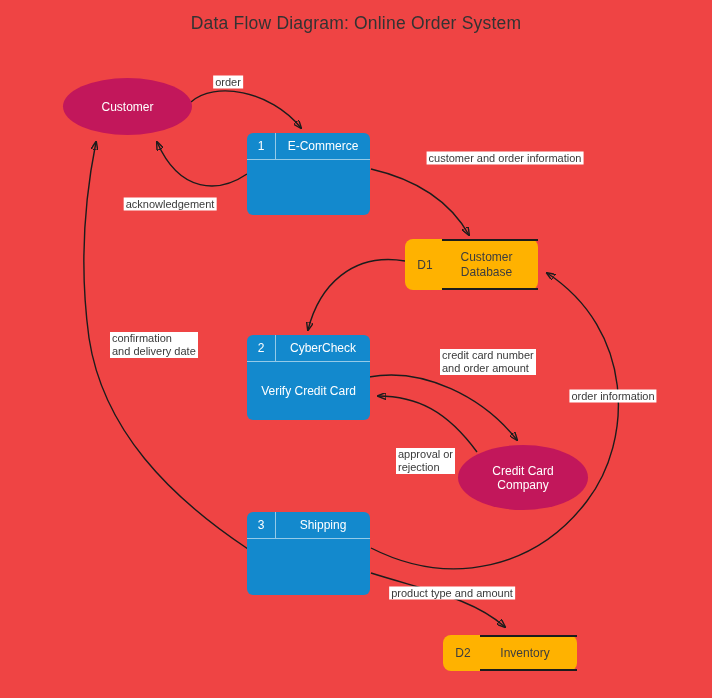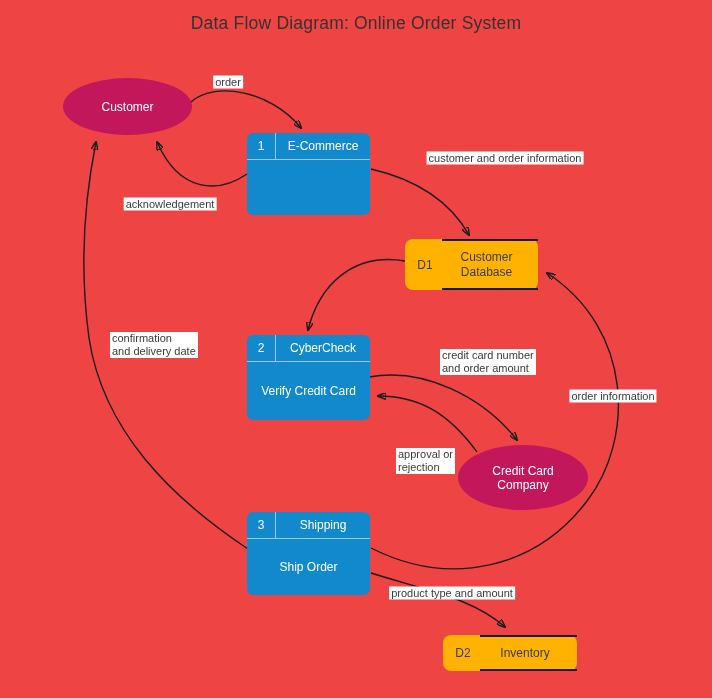--- a/index.html
+++ b/index.html
@@ -110,21 +110,20 @@
       <div class="pname">CyberCheck</div>
     </div>
     <div class="body">Verify Credit Card</div>
   </div>
 
   <div class="process p3">
     <div class="hdr">
       <div class="num">3</div>
       <div class="pname">Shipping</div>
     </div>
-    <div class="body">Ship Order</div>
   </div>
 
   <div class="store d1">
     <div class="bar top"></div>
     <div class="bar bot"></div>
     <div class="sid">D1</div>
     <div class="sname">Customer
 Database</div>
   </div>
   <div class="store d2">

